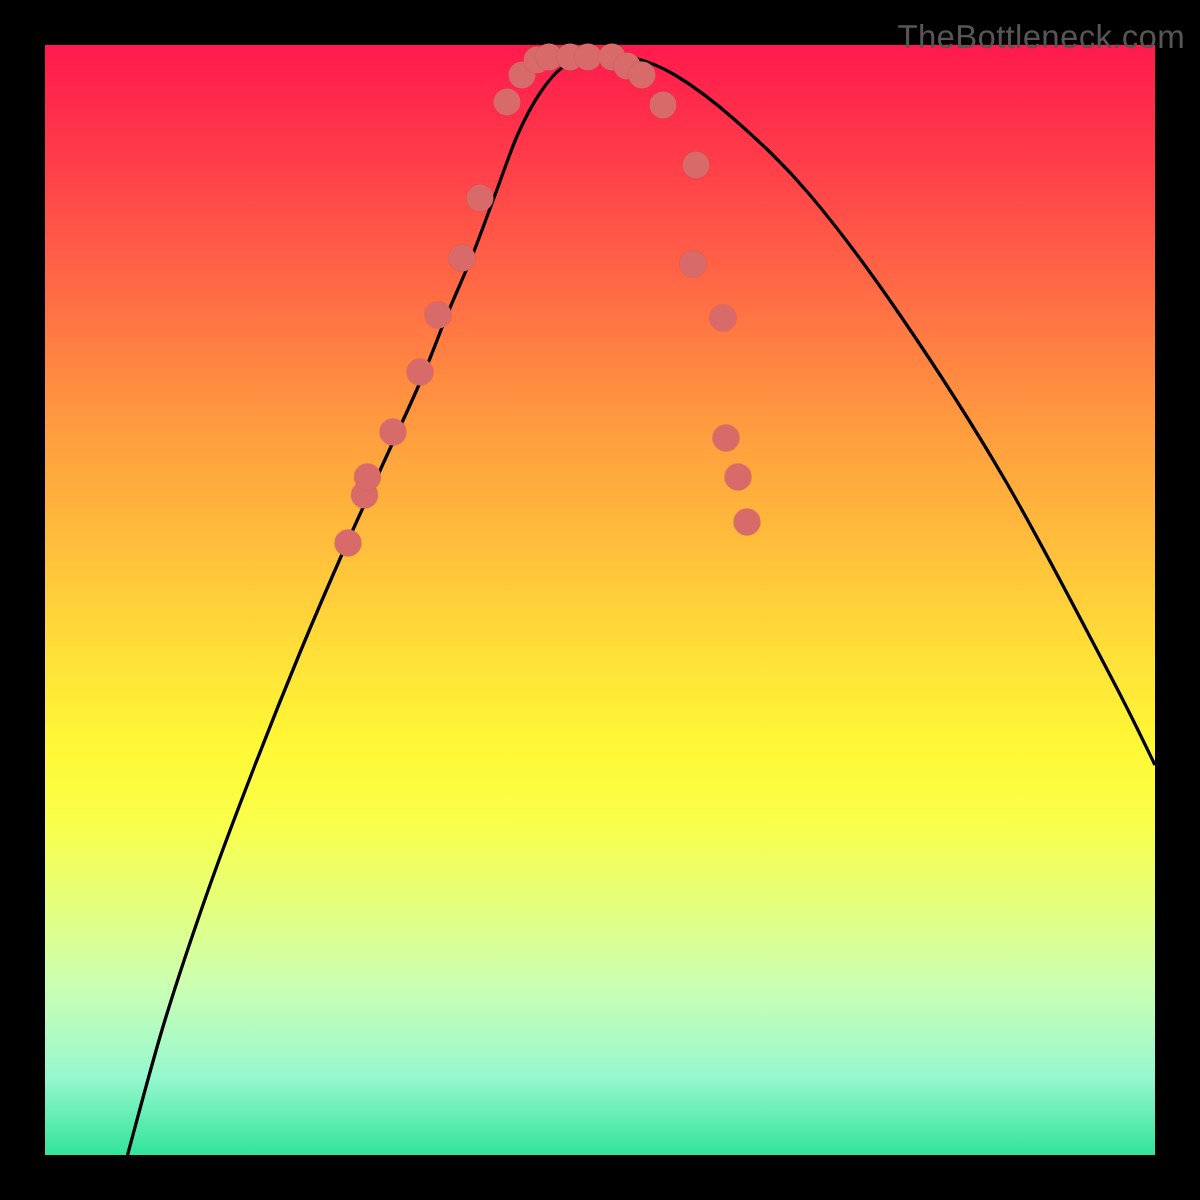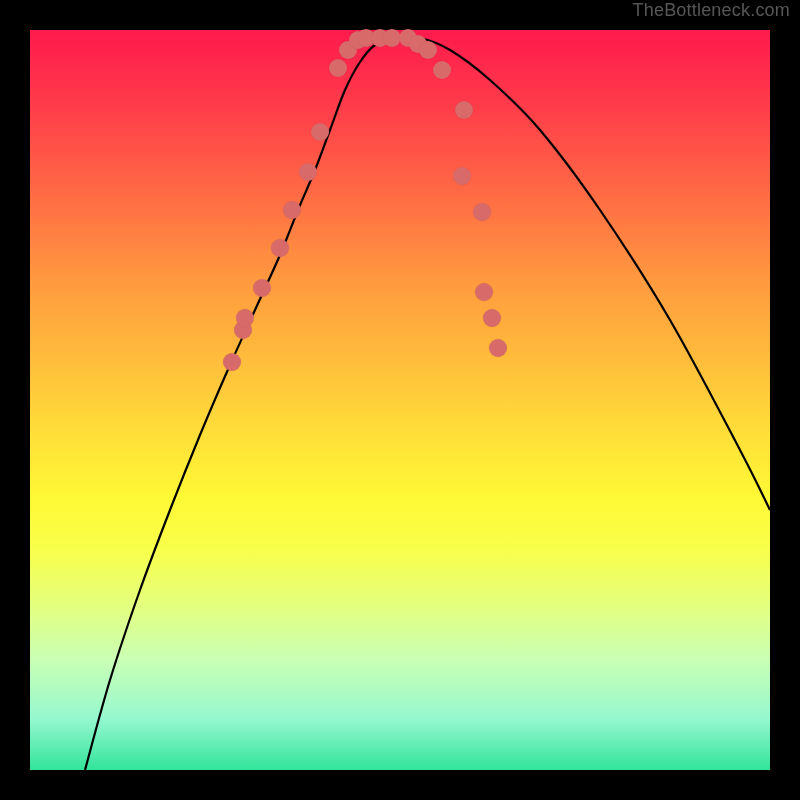--- a/index.html
+++ b/index.html
@@ -52,24 +52,24 @@
     width: 18px;
     height: 18px;
     margin-left: -9px;
     margin-top: -9px;
     border-radius: 50%;
     background: #d86a6a;
     box-shadow: 0 0 0 0.5px rgba(0,0,0,0.05);
   }
   .watermark {
     position: absolute;
-    top: 0;
+    top: 12px;
     right: 10px;
     color: #565656;
-    font-size: 18px;
+    font-size: 22px;
     font-weight: 500;
     letter-spacing: 0.2px;
   }
 </style>
 </head>
 <body>
 
 <div class="frame">
   <div class="plot">
 

